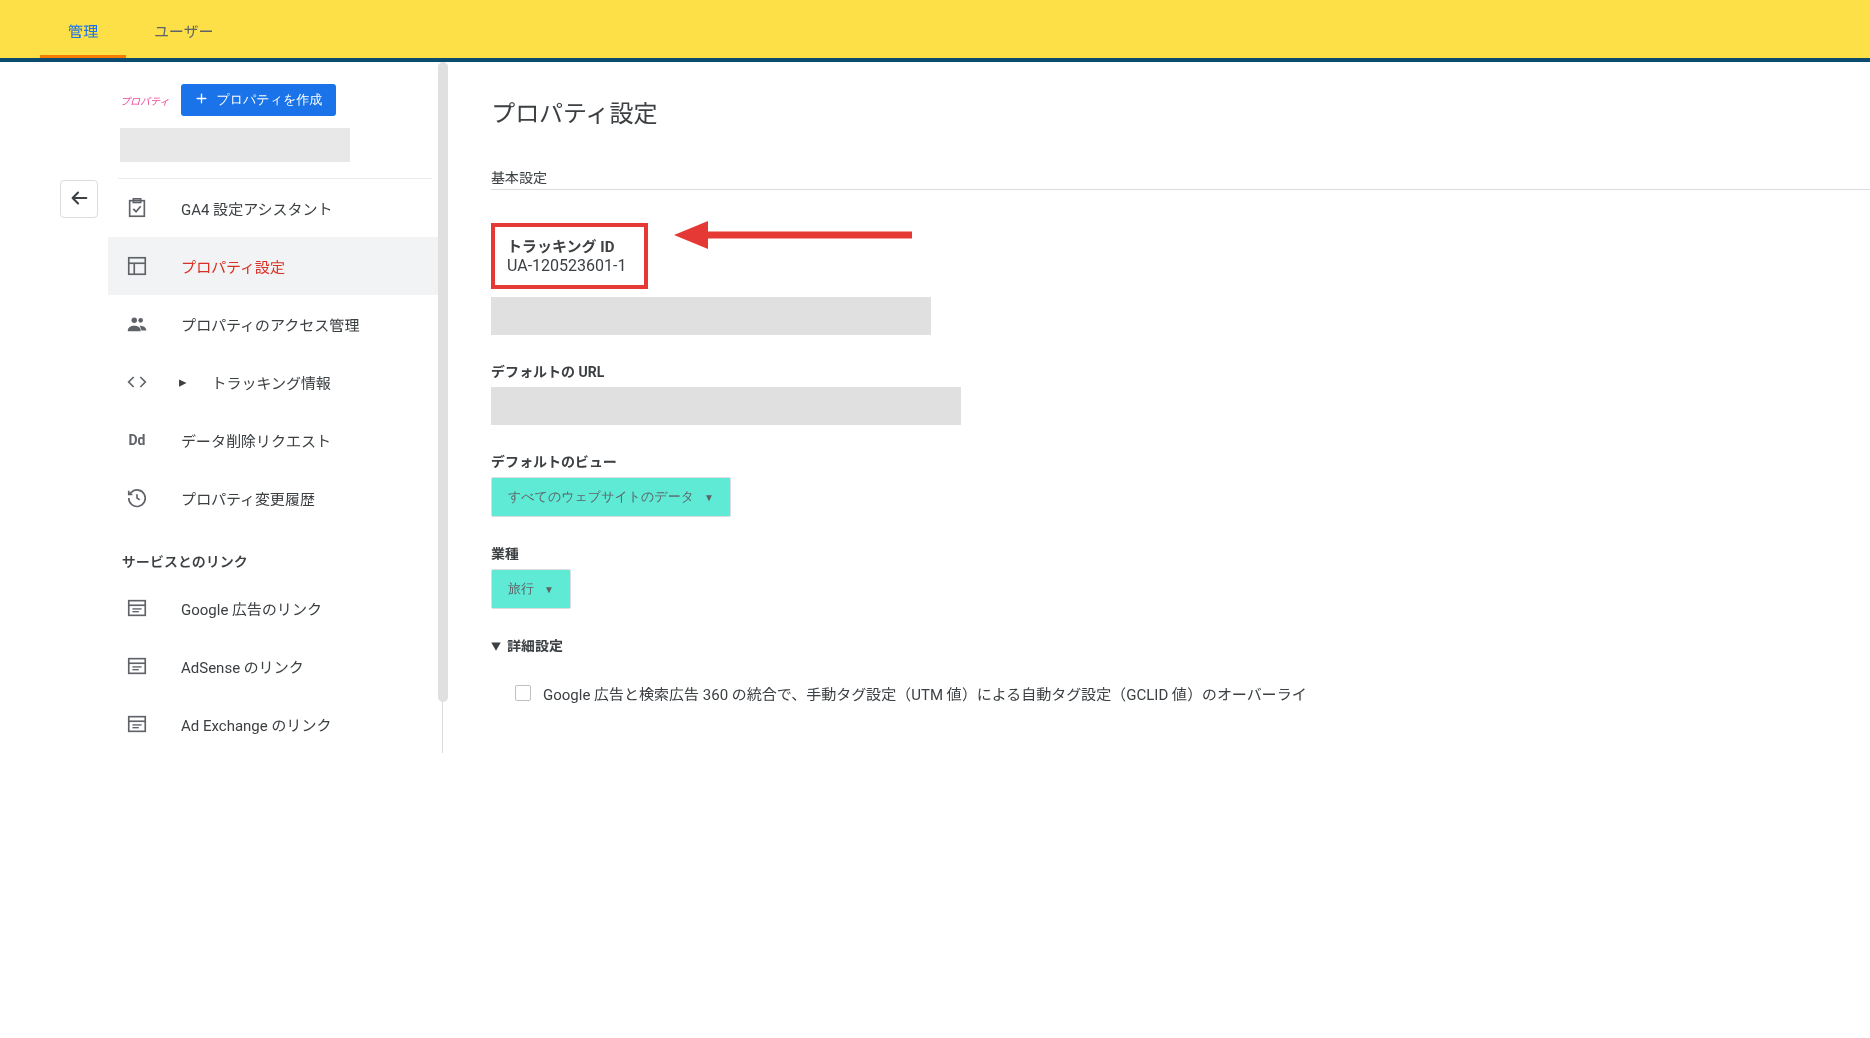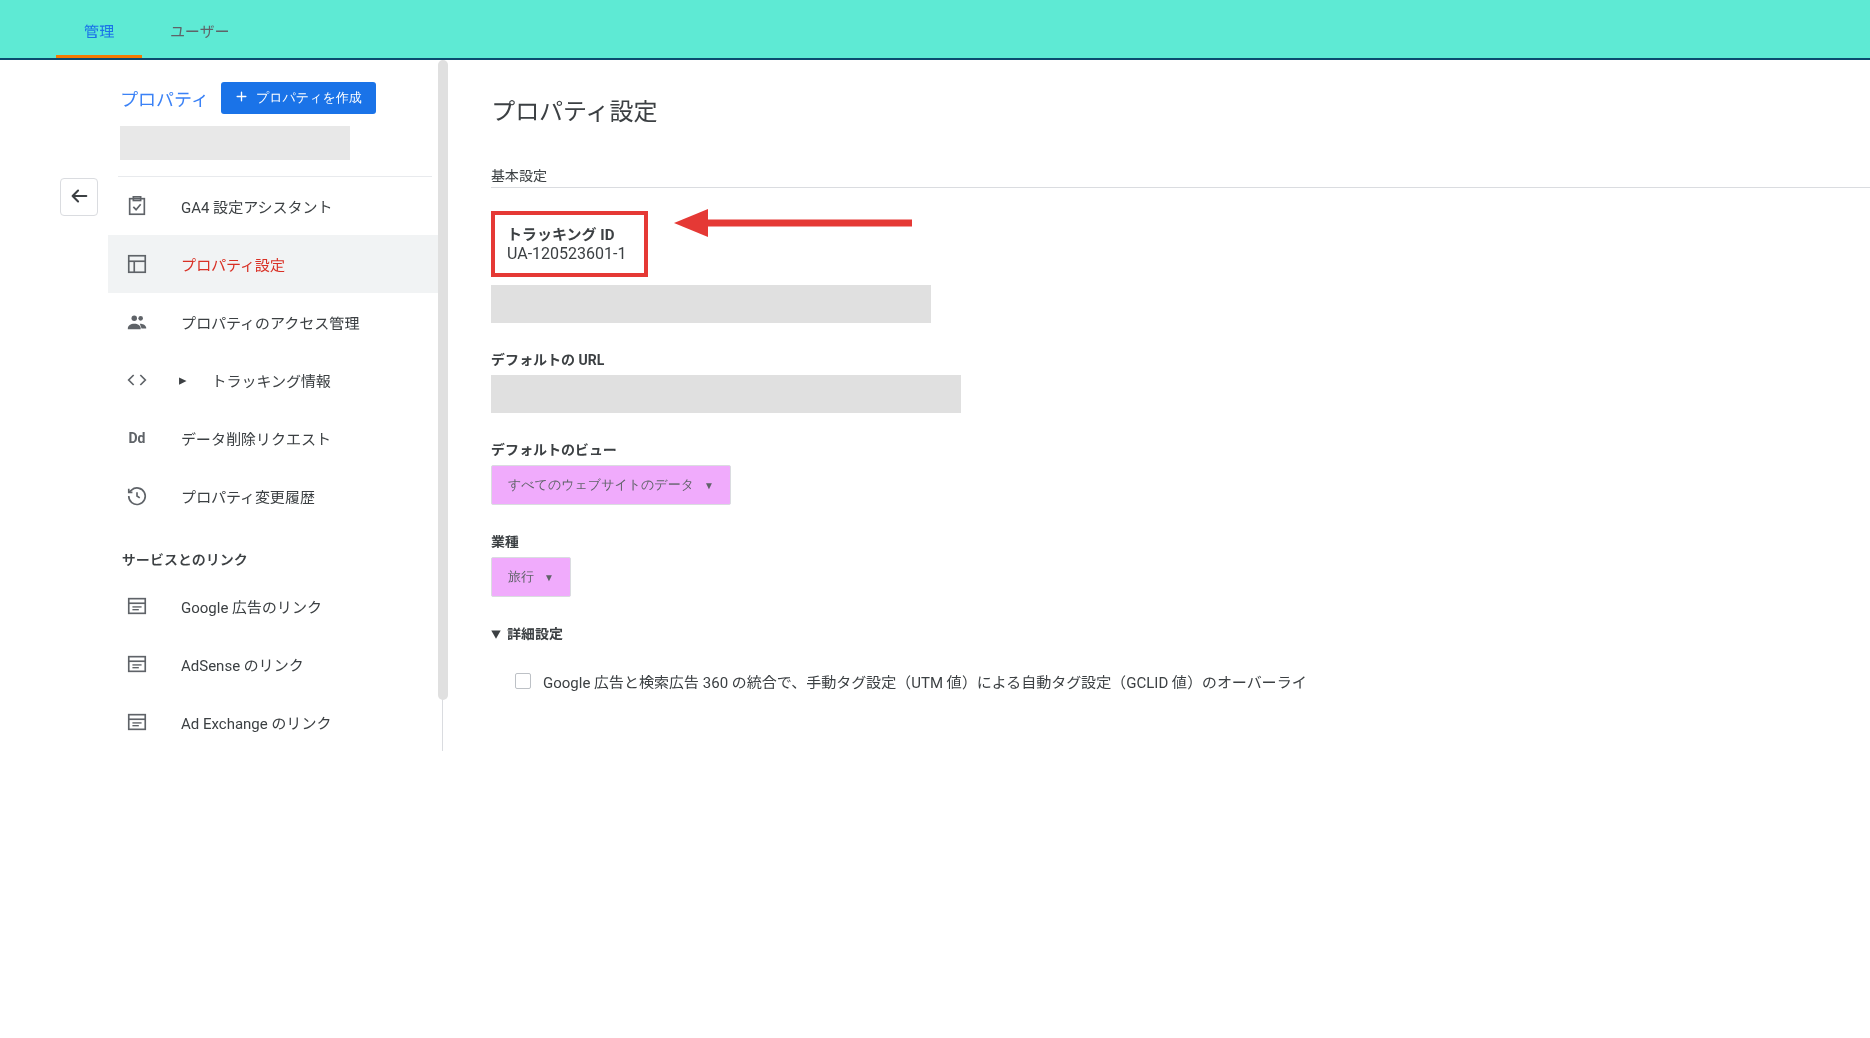--- a/index.html
+++ b/index.html
@@ -6,23 +6,23 @@
     body {
       font-family: -apple-system, BlinkMacSystemFont, "Segoe UI", Roboto, "Hiragino Sans", "Noto Sans JP", sans-serif;
       background: #fff;
       color: #3c4043;
       font-size: 14px;
     }
 
     
     .top-tabs {
       display: flex;
-      border-bottom: 2px solid #0c4a6e;
-      padding-left: 56px;
-      background: #5eead4;
+      border-bottom: 4px solid #0c4a6e;
+      padding-left: 40px;
+      background: #fde047;
     }
     .top-tab {
       padding: 20px 28px 14px;
       font-size: 15px;
       color: #5f6368;
       cursor: pointer;
       border-bottom: 3px solid transparent;
     }
     .top-tab.active {
       color: #1a73e8;
@@ -66,22 +66,23 @@
       border-radius: 5px;
     }
 
     .sidebar-header {
       display: flex;
       align-items: center;
       gap: 12px;
       padding: 10px 10px 8px 12px;
     }
     .sidebar-header .label {
-      font-size: 18px;
-      color: #3b82f6;
+      font-size: 10px;
+      color: #ec4899;
+      font-style: italic;
     }
     .create-btn {
       background: #1a73e8;
       color: #fff;
       border: none;
       padding: 7px 14px;
       border-radius: 3px;
       font-size: 13px;
       font-weight: 500;
       display: inline-flex;
@@ -154,21 +155,21 @@
       font-weight: 400;
       color: #3c4043;
       margin-bottom: 38px;
     }
 
     .section-label {
       font-size: 14px;
       color: #3c4043;
       border-bottom: 1px solid #dadce0;
       padding-bottom: 2px;
-      margin-bottom: 23px;
+      margin-bottom: 33px;
       display: inline-block;
       width: 100%;
     }
 
     .tracking-box {
       border: 4px solid #e53935;
       padding: 8px 18px 10px 12px;
       display: inline-block;
       margin-bottom: 8px;
     }
@@ -205,21 +206,21 @@
       height: 38px;
       background: #e0e0e0;
       width: 440px;
     }
     .form-input-placeholder.wide {
       width: 470px;
     }
 
     .dropdown-btn {
       border: 1px solid #dadce0;
-      background: #f0abfc;
+      background: #5eead4;
       padding: 10px 16px;
       font-size: 13px;
       color: #5f6368;
       display: inline-flex;
       align-items: center;
       gap: 10px;
       cursor: pointer;
       border-radius: 2px;
     }
     .dropdown-btn .caret {

